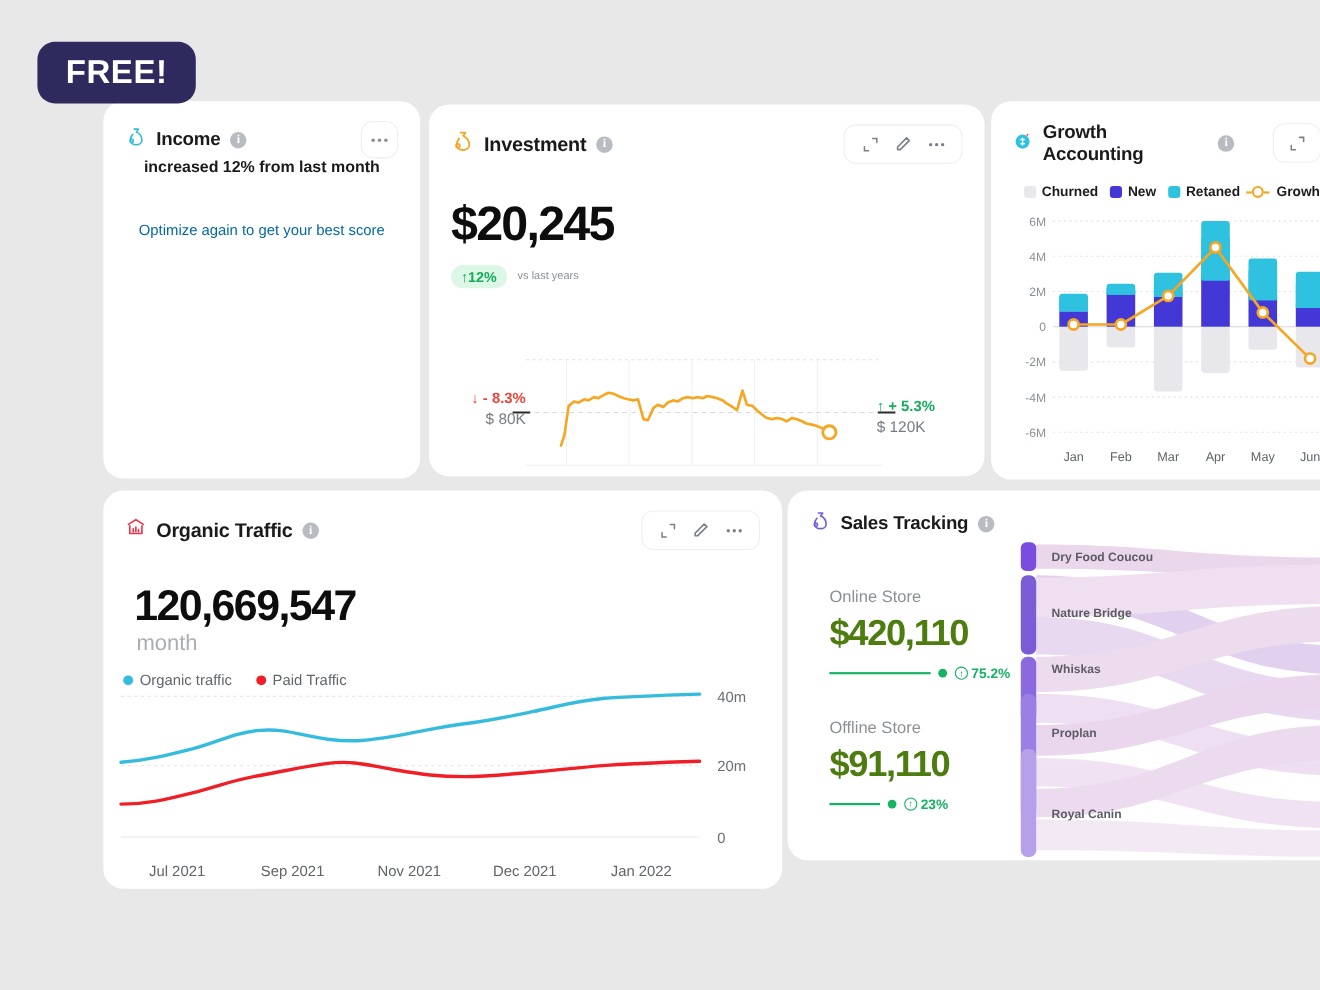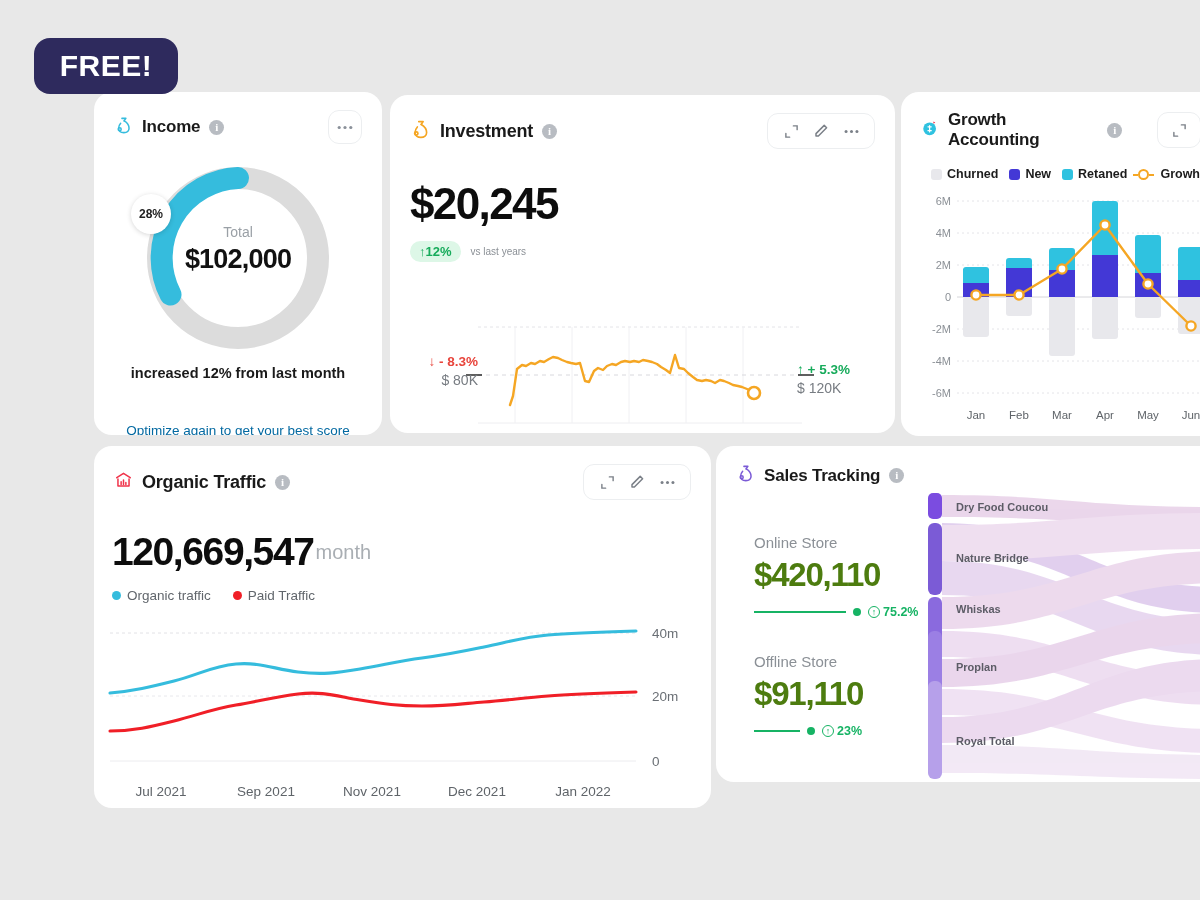--- a/index.html
+++ b/index.html
@@ -189,22 +189,23 @@
   .legend-ring::before, .legend-ring::after {
     content: ""; position: absolute; top: 3.5px;
     width: 5px; height: 2px; background: #f5a623;
   }
   .legend-ring::before { left: -7px; }
   .legend-ring::after  { right: -7px; }
 
   
   .org-value-row {
     display: flex;
-    align-items: center;
-    padding: 30px 0 0 18px;
+    align-items: flex-start;
+    padding: 30px 0 0 28px;
+    flex-direction: column;
   }
   .org-value {
     font-size: 39px; font-weight: bold; color: #0d0d0d; letter-spacing: -1.4px;
   }
   .org-unit { font-size: 20px; color: #a9aeb3; margin-left: 2px; }
   .org-legend { display: flex; gap: 22px; padding: 14px 0 0 18px; }
   .org-leg-item { display: flex; align-items: center; gap: 6px; }
   .org-dot { width: 9px; height: 9px; border-radius: 50%; }
   .org-leg-txt { font-size: 13.5px; color: #61666c; }
 
@@ -268,33 +269,20 @@
     </div>
     <div class="dots-btn">
       <svg width="16" height="5" viewBox="0 0 16 5" fill="currentColor">
         <circle cx="2.2" cy="2.5" r="1.6"></circle>
           <circle cx="8" cy="2.5" r="1.6"></circle>
           <circle cx="13.8" cy="2.5" r="1.6"></circle>
       </svg>
     </div>
   </div>
 
-  <div class="donut-wrap">
-    <svg width="200" height="200" viewBox="0 0 200 200">
-      <circle cx="100" cy="100" r="80" fill="none" stroke="#dcdcdc" stroke-width="22"></circle>
-      <path d="M 100 20 A 80 80 0 0 0 32.5 136.5" fill="none" stroke="#35bcdd" stroke-width="22" stroke-linecap="round"></path>
-    </svg>
-    <div class="pct-bubble">
-      <span>28%</span>
-    </div>
-    <div class="donut-center">
-      <div class="donut-label">Total</div>
-      <div class="donut-value">$102,000</div>
-    </div>
-  </div>
 
   <div class="income-foot">
     <div class="income-line1">increased 12% from last month</div>
     <div class="income-line2">Optimize again to get your best score</div>
   </div>
 </div>
 
 <div class="card" id="card-investment">
   <div class="card-head">
     <div class="head-left">
@@ -615,15 +603,15 @@
         <rect x="8" y="106" width="14" height="60" rx="6" fill="#8a6ade"></rect>
         <rect x="8" y="140" width="14" height="0" rx="6" fill="#8a6ade"></rect>
         <rect x="8" y="140" width="14" height="112" rx="6" fill="#9b7fe4"></rect>
         <rect x="8" y="190" width="14" height="98" rx="6" fill="#b6a0ea"></rect>
       </g>
     </svg>
     <div class="sankey-label" style="top:10px">Dry Food Coucou</div>
     <div class="sankey-label" style="top:61px">Nature Bridge</div>
     <div class="sankey-label" style="top:112px">Whiskas</div>
     <div class="sankey-label" style="top:170px">Proplan</div>
-    <div class="sankey-label" style="top:244px">Royal Total</div>
+    <div class="sankey-label" style="top:244px">Royal Canin</div>
   </div>
 </div>
 
 </body></html>

